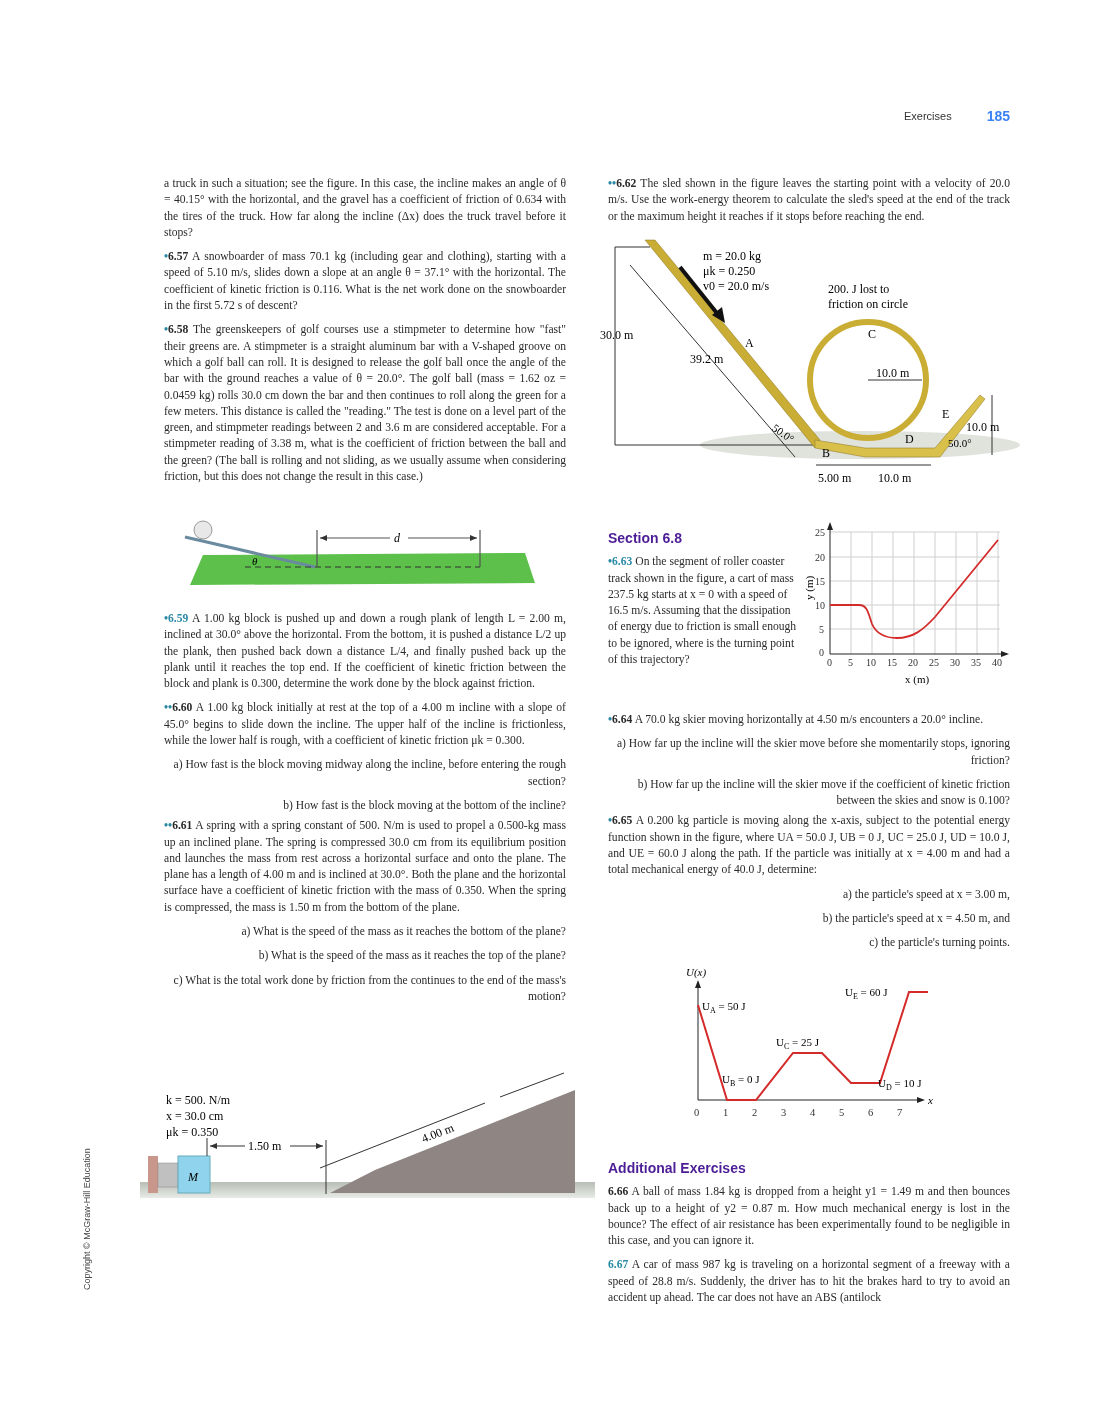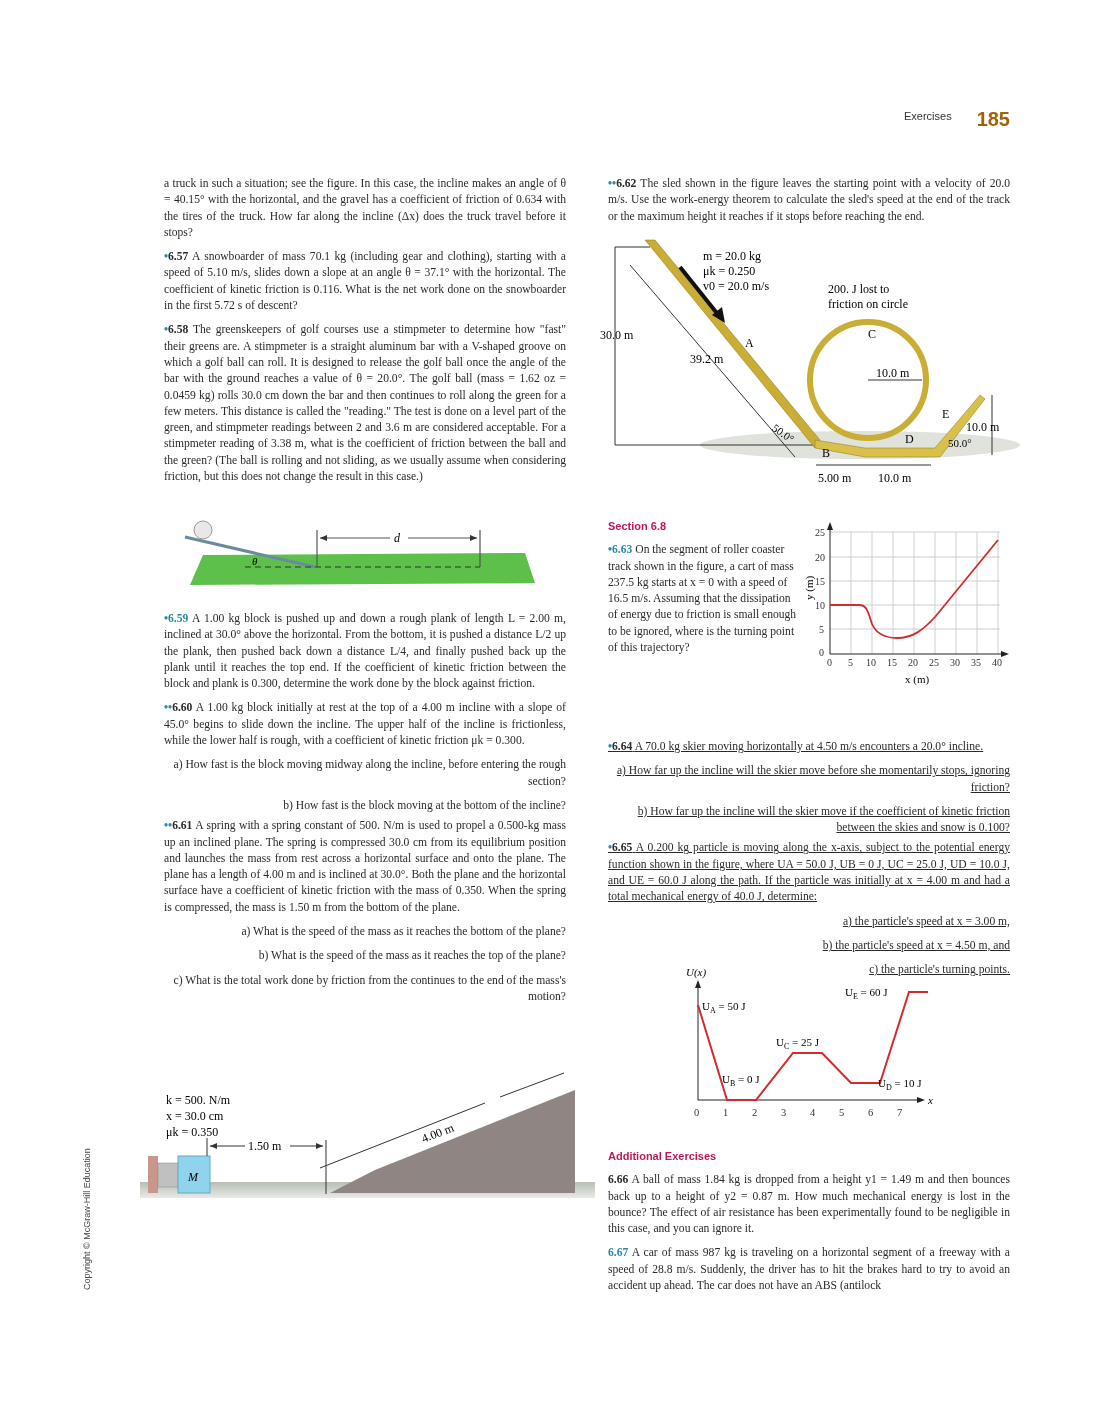--- a/index.html
+++ b/index.html
@@ -1,31 +1,31 @@
 <!DOCTYPE html>
 <html><head>
 <meta charset="utf-8">
 <style>
   html, body { margin: 0; padding: 0; background: #ffffff; }
   body { width: 1118px; height: 1403px; position: relative; overflow: hidden;
          font-family: "Liberation Serif", serif; color: #2a2a2a; }
   .running-head { position: absolute; top: 108px; left: 880px; width: 130px; height: 20px;
          font-family: "Liberation Sans", sans-serif; }
   .rh-title { position: absolute; left: 24px; top: 2px; font-size: 11px; color: #333; }
-  .rh-page { position: absolute; right: 0; top: 0; font-size: 20px; font-weight: bold; color: #a16207; margin-left: 40px; }
+  .rh-page { position: absolute; right: 0; top: 0; font-size: 14px; font-weight: bold; color: #3b82f6; margin-left: 40px; }
   .col { position: absolute; font-size: 11.6px; line-height: 16.3px; }
   .col-left { left: 164px; width: 402px; }
   .col-right { left: 608px; width: 402px; }
   p { margin: 8px 0 7px 0; text-align: justify; }
   p.sub { margin-bottom: 3px; text-align: right; }
   .num { font-weight: bold; color: #2a2a2a; }
   .num.teal { color: #2a8aa6; }
   .dot { color: #2a8aa6; font-weight: bold; }
-  .section-head { font-family: "Liberation Sans", sans-serif; font-weight: bold; font-size: 11px;
-         color: #be185d; margin: 0 0 4px 0; }
+  .section-head { font-family: "Liberation Sans", sans-serif; font-weight: bold; font-size: 14px;
+         color: #4c1d95; margin: 12px 0 4px 0; }
   .copyright { position: absolute; left: 82px; top: 1290px; transform-origin: 0 0; transform: rotate(-90deg);
          font-family: "Liberation Sans", sans-serif; font-size: 9px; color: #444; white-space: nowrap; }
   .fig { position: absolute; }
   svg text { font-family: "Liberation Serif", serif; }
 </style>
 </head>
 <body>
 
 <div class="running-head">
   <span class="rh-title">Exercises</span>
@@ -174,21 +174,21 @@
       <text x="113" y="146">20</text>
       <text x="134" y="146">25</text>
     <text x="155" y="146">30</text>
       <text x="176" y="146">35</text>
       <text x="197" y="146">40</text>
   </g>
   <text x="110" y="163" font-size="11">x (m)</text>
   <text x="10" y="88" font-size="11" transform="rotate(-90 10 80)">y (m)</text>
 </svg>
 
-<div class="col col-right" style="top:731px;text-decoration:underline;">
+<div class="col col-right" style="top:704px;">
   <p><span class="dot">•</span><span class="num">6.64</span> <span>A 70.0 kg skier moving horizontally at 4.50 m/s encounters a 20.0° incline.</span></p>
   <p class="sub">a) How far up the incline will the skier move before she momentarily stops, ignoring friction?</p>
   <p class="sub">b) How far up the incline will the skier move if the coefficient of kinetic friction between the skies and snow is 0.100?</p>
   <p style="margin-top:4px;"><span class="dot">•</span><span class="num">6.65</span> <span>A 0.200 kg particle is moving along the x-axis, subject to the potential energy function shown in the figure, where UA = 50.0 J, UB = 0 J, UC = 25.0 J, UD = 10.0 J, and UE = 60.0 J along the path. If the particle was initially at x = 4.00 m and had a total mechanical energy of 40.0 J, determine:</span></p>
   <p class="sub">a) the particle's speed at x = 3.00 m,</p>
   <p class="sub">b) the particle's speed at x = 4.50 m, and</p>
   <p class="sub">c) the particle's turning points.</p>
 </div>
 
 <svg class="fig" style="left:660px; top:960px;" width="300" height="165">

